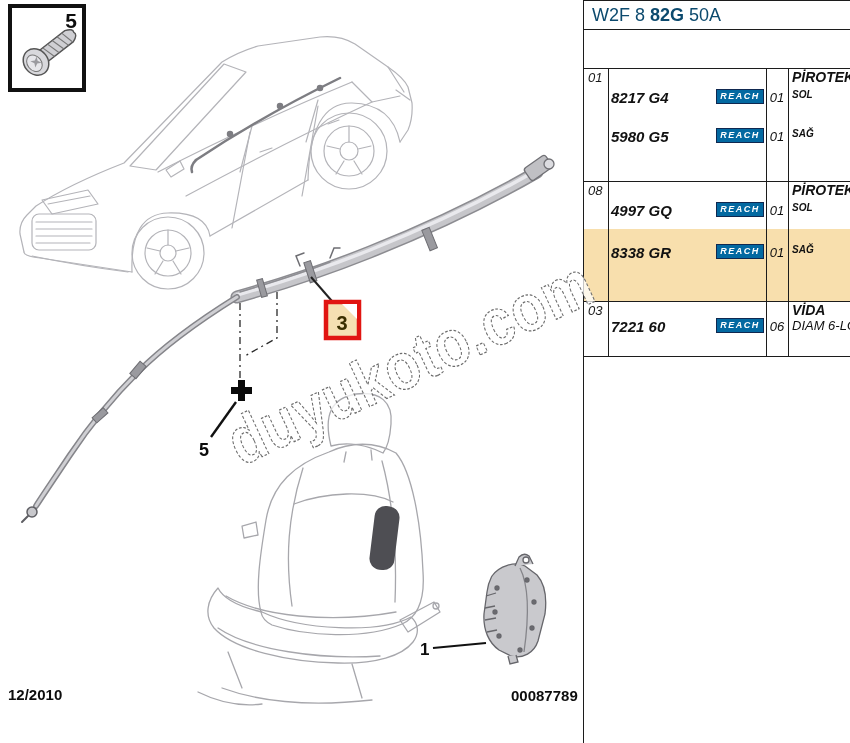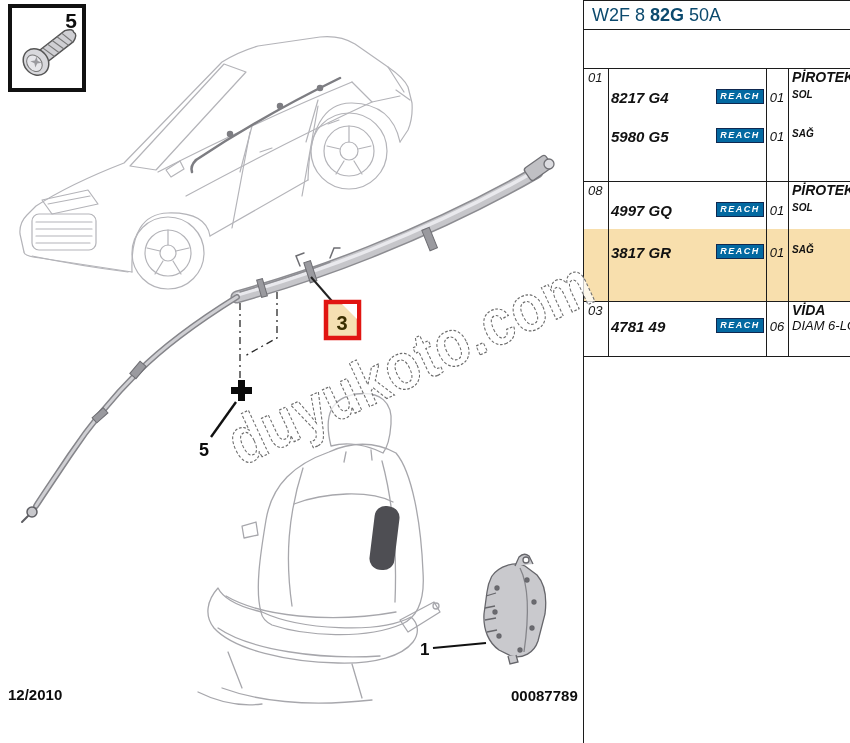--- a/index.html
+++ b/index.html
@@ -217,32 +217,32 @@
       <div class="hl" style="top:48px;height:72px"></div>
       <span class="ref">08</span>
       <span class="btitle">PİROTEK</span>
       <div class="prow" style="top:21px">
         <span class="pnum">4997 GQ</span>
         <span class="badge">REACH</span>
         <span class="qty">01</span>
         <span class="desc">SOL</span>
       </div>
       <div class="prow" style="top:63px">
-        <span class="pnum">3817 GR</span>
+        <span class="pnum">8338 GR</span>
         <span class="badge">REACH</span>
         <span class="qty">01</span>
         <span class="desc">SAĞ</span>
       </div>
     </div>
 
     <div class="block" style="top:300px;height:55px">
       <span class="ref">03</span>
       <span class="btitle">VİDA</span>
       <div class="prow" style="top:17px">
-        <span class="pnum">4781 49</span>
+        <span class="pnum">7221 60</span>
         <span class="badge">REACH</span>
         <span class="qty">06</span>
         <span class="desc reg">DIAM 6-LG</span>
       </div>
     </div>
   </div>
 
   <svg class="wm" width="850" height="743" viewBox="0 0 850 743">
     <text transform="translate(420,383) rotate(-25)" text-anchor="middle" font-size="66" font-weight="bold" letter-spacing="1" textLength="395" lengthAdjust="spacingAndGlyphs" fill="#ffffff" fill-opacity="0.75" stroke="#6c6c6c" stroke-width="1.2" stroke-dasharray="3 2">duyukoto.com</text>
   </svg>

